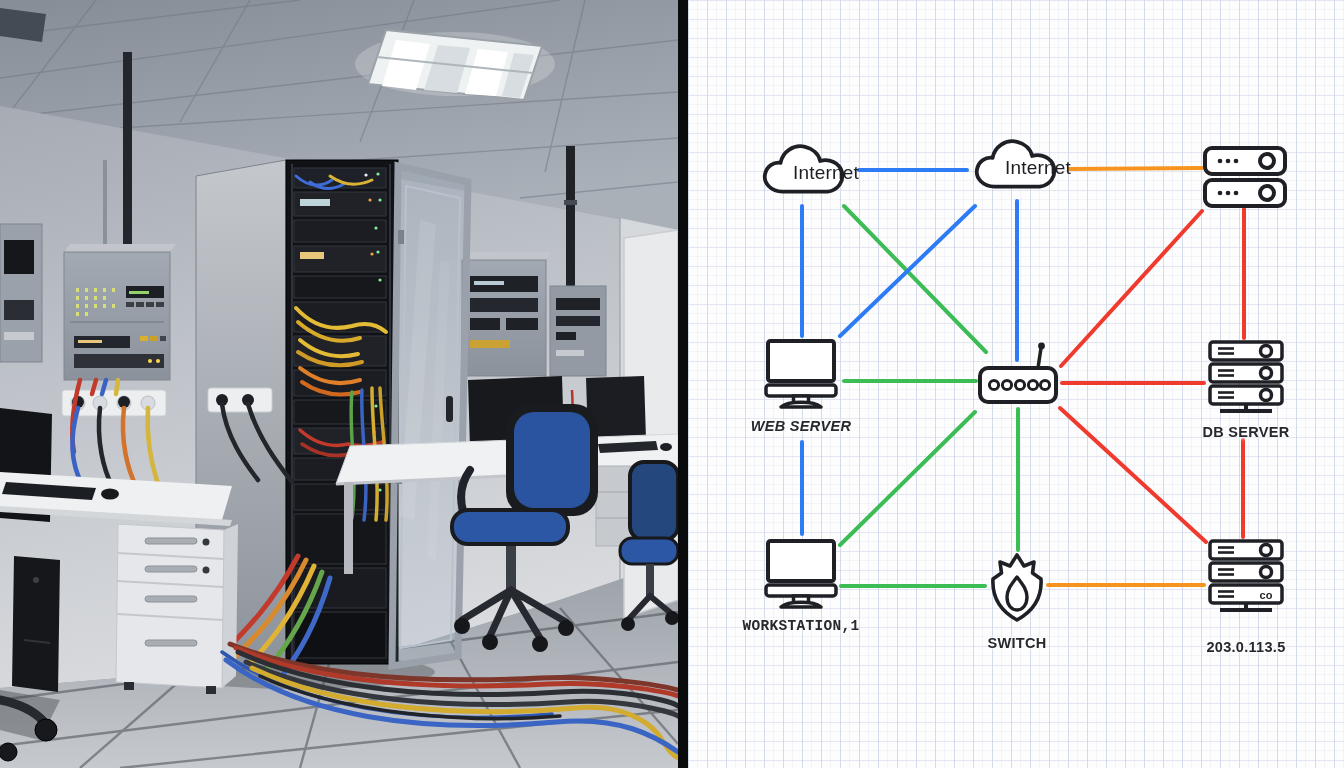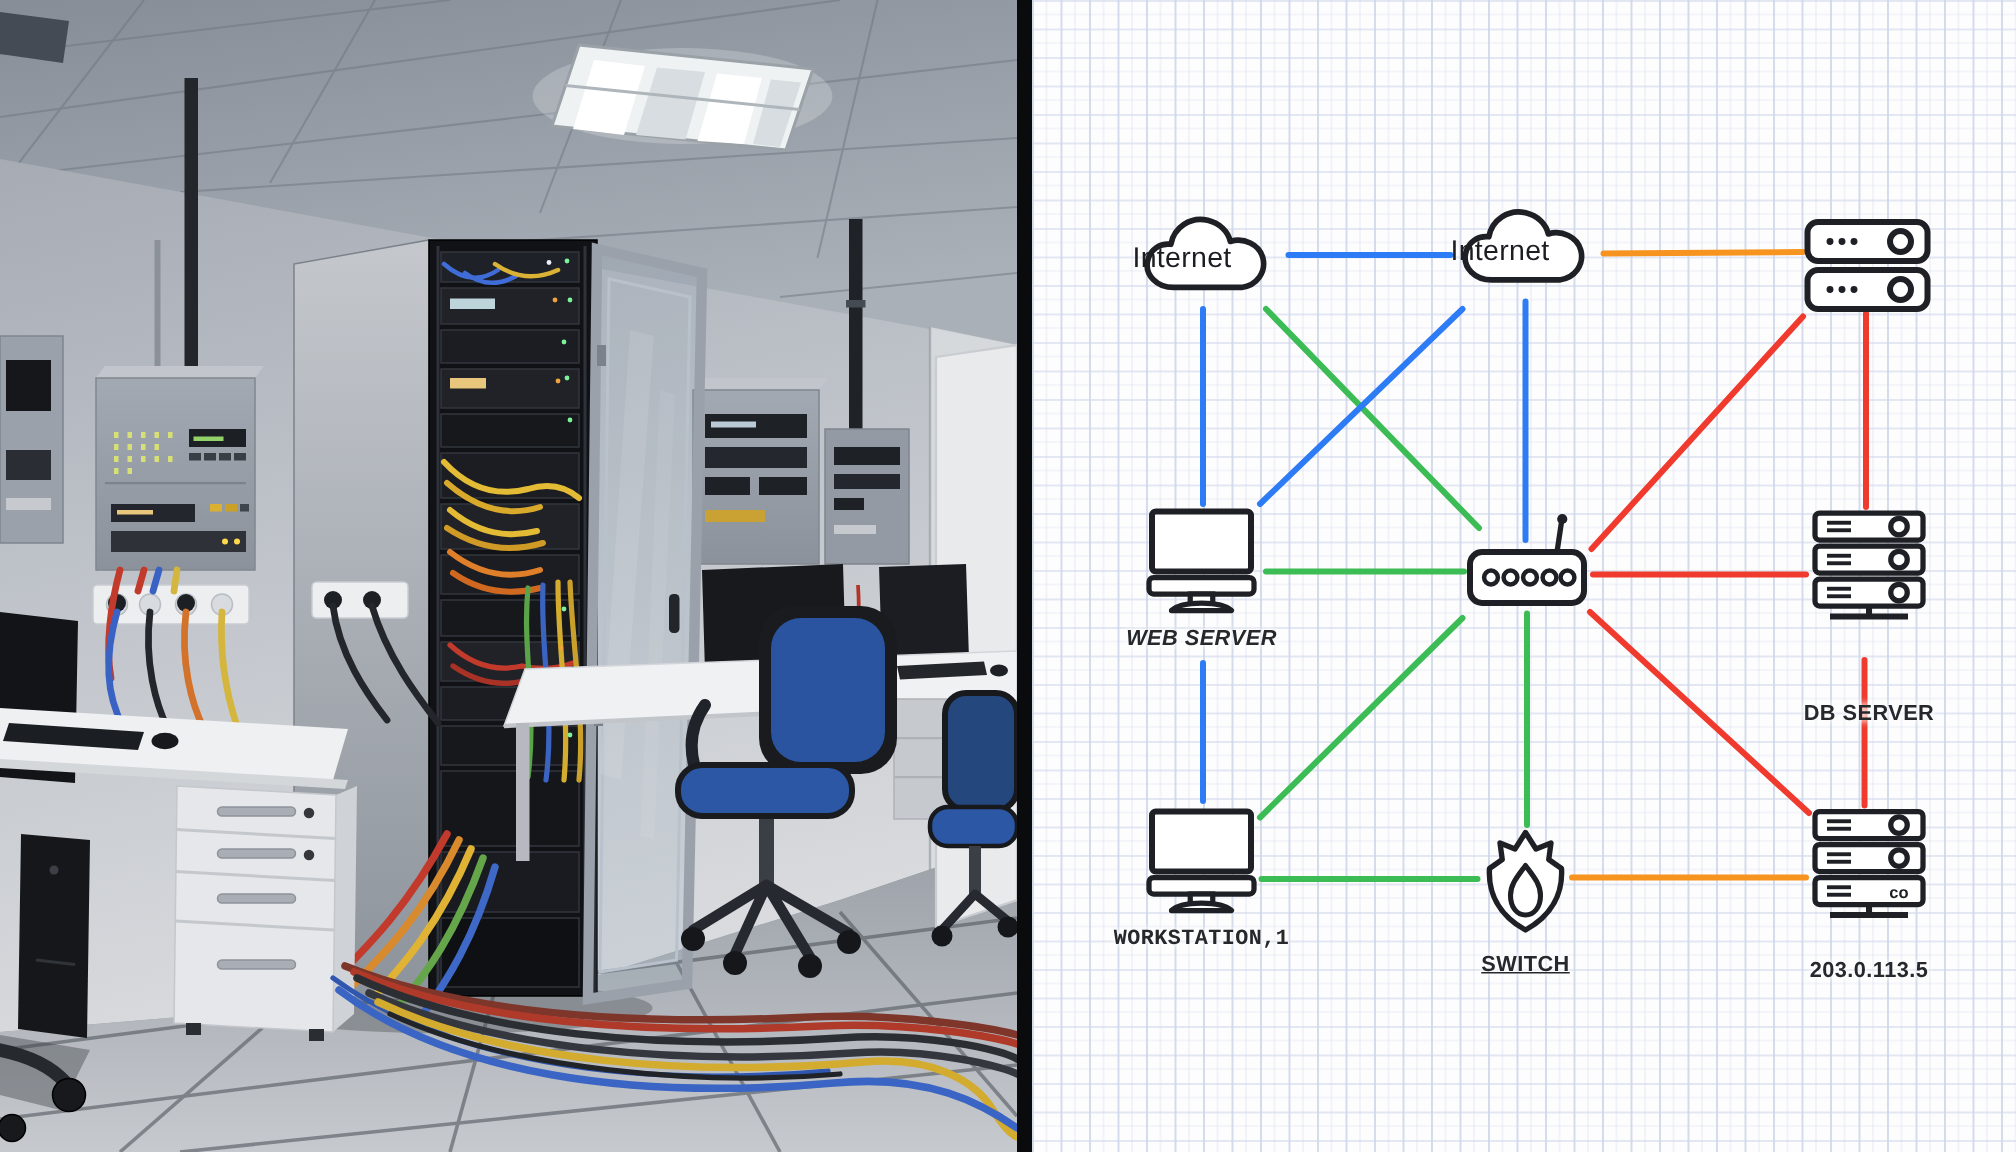--- a/index.html
+++ b/index.html
@@ -15,21 +15,21 @@
       linear-gradient(to right, rgba(205,213,233,.25) 1px, transparent 1px),
       linear-gradient(to bottom, rgba(205,213,233,.2) 1px, transparent 1px);
     background-size:19px 19px,19px 19px,19px 19px,19px 19px;
     background-position:0 0,0 0,9px 9px,9px 9px;}
   #edges{position:absolute;left:0;top:0;}
   .node{position:absolute;}
   .node svg{position:absolute;left:0;top:0;overflow:visible;}
   .node-label{position:absolute;left:50%;transform:translateX(-50%);white-space:nowrap;
       font-size:14.5px;font-weight:600;letter-spacing:.3px;color:#26282c;
       text-shadow:0 0 4px #fff,0 0 6px #fff;}
-  .cloud-label{position:absolute;left:0;right:0;text-align:left;
+  .cloud-label{position:absolute;left:0;right:0;text-align:right;
       font-size:19px;font-weight:500;color:#1c1e22;letter-spacing:.2px;}
 </style>
 </head>
 <body>
 
 <div class="stage">
 
   <section class="photo-panel" aria-label="Server room photograph: open network rack cabinet with glass door and colorful patch cables, wall-mounted control panels with hanging wires, white desks with monitors, blue office chairs, white drawer pedestal, and cable bundles running across a raised grey tile floor">
     <svg width="678" height="768" viewBox="0 0 678 768">
       <defs>
@@ -434,37 +434,37 @@
     <line x1="10" y1="30.5" x2="26" y2="30.5" stroke="#1e2025" stroke-width="2.6"></line>
     <line x1="10" y1="35.5" x2="26" y2="35.5" stroke="#1e2025" stroke-width="2.6"></line>
             <circle cx="58" cy="33" r="5.5" fill="#fff" stroke="#1e2025" stroke-width="3.5"></circle>
             <rect x="2" y="46" width="72" height="18" rx="3" fill="#fff" stroke="#1e2025" stroke-width="3.5"></rect>
     <line x1="10" y1="52.5" x2="26" y2="52.5" stroke="#1e2025" stroke-width="2.6"></line>
     <line x1="10" y1="57.5" x2="26" y2="57.5" stroke="#1e2025" stroke-width="2.6"></line>
             <circle cx="58" cy="55" r="5.5" fill="#fff" stroke="#1e2025" stroke-width="3.5"></circle>
     <line x1="38" y1="64" x2="38" y2="70" stroke="#1e2025" stroke-width="4"></line>
     <line x1="12" y1="71" x2="64" y2="71" stroke="#1e2025" stroke-width="4"></line>
           </svg>
-          <div class="node-label" style="top: 84px; margin-top: 44px;">DB SERVER</div>
+          <div class="node-label" style="top: 84px;">DB SERVER</div>
         </div>
         <div class="node" style="left: 77px; top: 538px; width: 72px; height: 70px; font-family: Liberation Mono, monospace;">
           <svg width="72" height="70" viewBox="0 0 72 70">
     <rect x="3" y="3" width="66" height="40" rx="2.5" fill="#fff" stroke="#1e2025" stroke-width="4"></rect>
     <rect x="1" y="47" width="70" height="11" rx="3" fill="#fff" stroke="#1e2025" stroke-width="3.5"></rect>
     <rect x="28.5" y="58" width="15" height="7" fill="#fff" stroke="#1e2025" stroke-width="3.5"></rect>
     <path d="M16 69 C23 62.5 49 62.5 56 69 Z" fill="#fff" stroke="#1e2025" stroke-width="3.5" stroke-linejoin="round"></path>
           </svg>
           <div class="node-label" style="top: 80px;">WORKSTATION,1</div>
         </div>
         <div class="node" style="left: 300px; top: 553px; width: 58px; height: 72px;">
           <svg width="58" height="72" viewBox="0 0 58 72">
     <path d="M29 2 L36 13 L46 9 L44.5 20 L53 26 C54 42 47 57 29 67 C11 57 4 42 5 26 L13.5 20 L12 9 L22 13 Z" fill="#fff" stroke="#1e2025" stroke-width="3.6" stroke-linejoin="round"></path>
     <path d="M29 24 C34.5 31.5 39 36.5 39 44 C39 52 34.5 57 29 57 C23.5 57 19 52 19 44 C19 36.5 23.5 31.5 29 24 Z" fill="#fff" stroke="#1e2025" stroke-width="3.4" stroke-linejoin="round"></path>
           </svg>
-          <div class="node-label" style="top: 82px; text-decoration: underline;">SWITCH</div>
+          <div class="node-label" style="top: 82px;">SWITCH</div>
         </div>
         <div class="node" style="left: 520px; top: 539px; width: 76px; height: 74px;">
           <svg width="76" height="74" viewBox="0 0 76 74">
     <rect x="2" y="2" width="72" height="18" rx="3" fill="#fff" stroke="#1e2025" stroke-width="3.5"></rect>
     <line x1="10" y1="8.5" x2="26" y2="8.5" stroke="#1e2025" stroke-width="2.6"></line>
     <line x1="10" y1="13.5" x2="26" y2="13.5" stroke="#1e2025" stroke-width="2.6"></line>
             <circle cx="58" cy="11" r="5.5" fill="#fff" stroke="#1e2025" stroke-width="3.5"></circle>
             <rect x="2" y="24" width="72" height="18" rx="3" fill="#fff" stroke="#1e2025" stroke-width="3.5"></rect>
     <line x1="10" y1="30.5" x2="26" y2="30.5" stroke="#1e2025" stroke-width="2.6"></line>
     <line x1="10" y1="35.5" x2="26" y2="35.5" stroke="#1e2025" stroke-width="2.6"></line>

